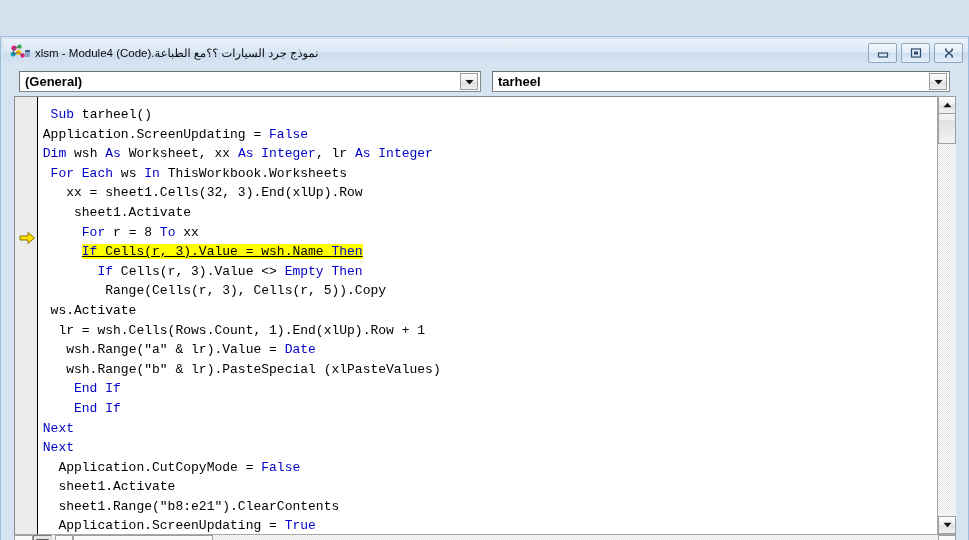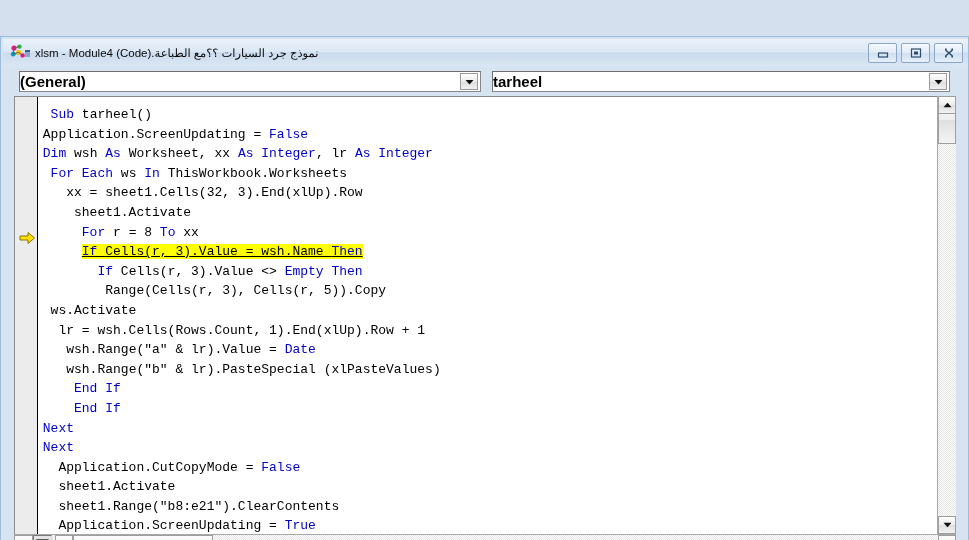--- a/index.html
+++ b/index.html
@@ -68,23 +68,24 @@
     background: #ffffff;
     border: 1px solid #888888;
     border-top-color: #707070;
     border-left-color: #707070;
     display: flex; align-items: center;
     position: relative;
   }
   #combo-general { width: 462px; }
   #combo-proc { width: 458px; margin-left: 11px; gap: 48px; }
   .combo-text {
-    font-size: 15px;
+    font-size: 13px;
     font-weight: bold;
     color: #000;
+    padding-left: 5px;
     font-family: "Liberation Sans", sans-serif;
     flex: 1;
     overflow: hidden; white-space: nowrap;
   }
   .combo-arrow {
     width: 18px; height: 17px;
     margin-right: 2px;
     background: linear-gradient(to bottom, #fdfdfd 0%, #ececec 50%, #dcdcdc 51%, #f0f0f0 100%);
     border: 1px solid #9a9a9a;
     display: flex; align-items: center; justify-content: center;

